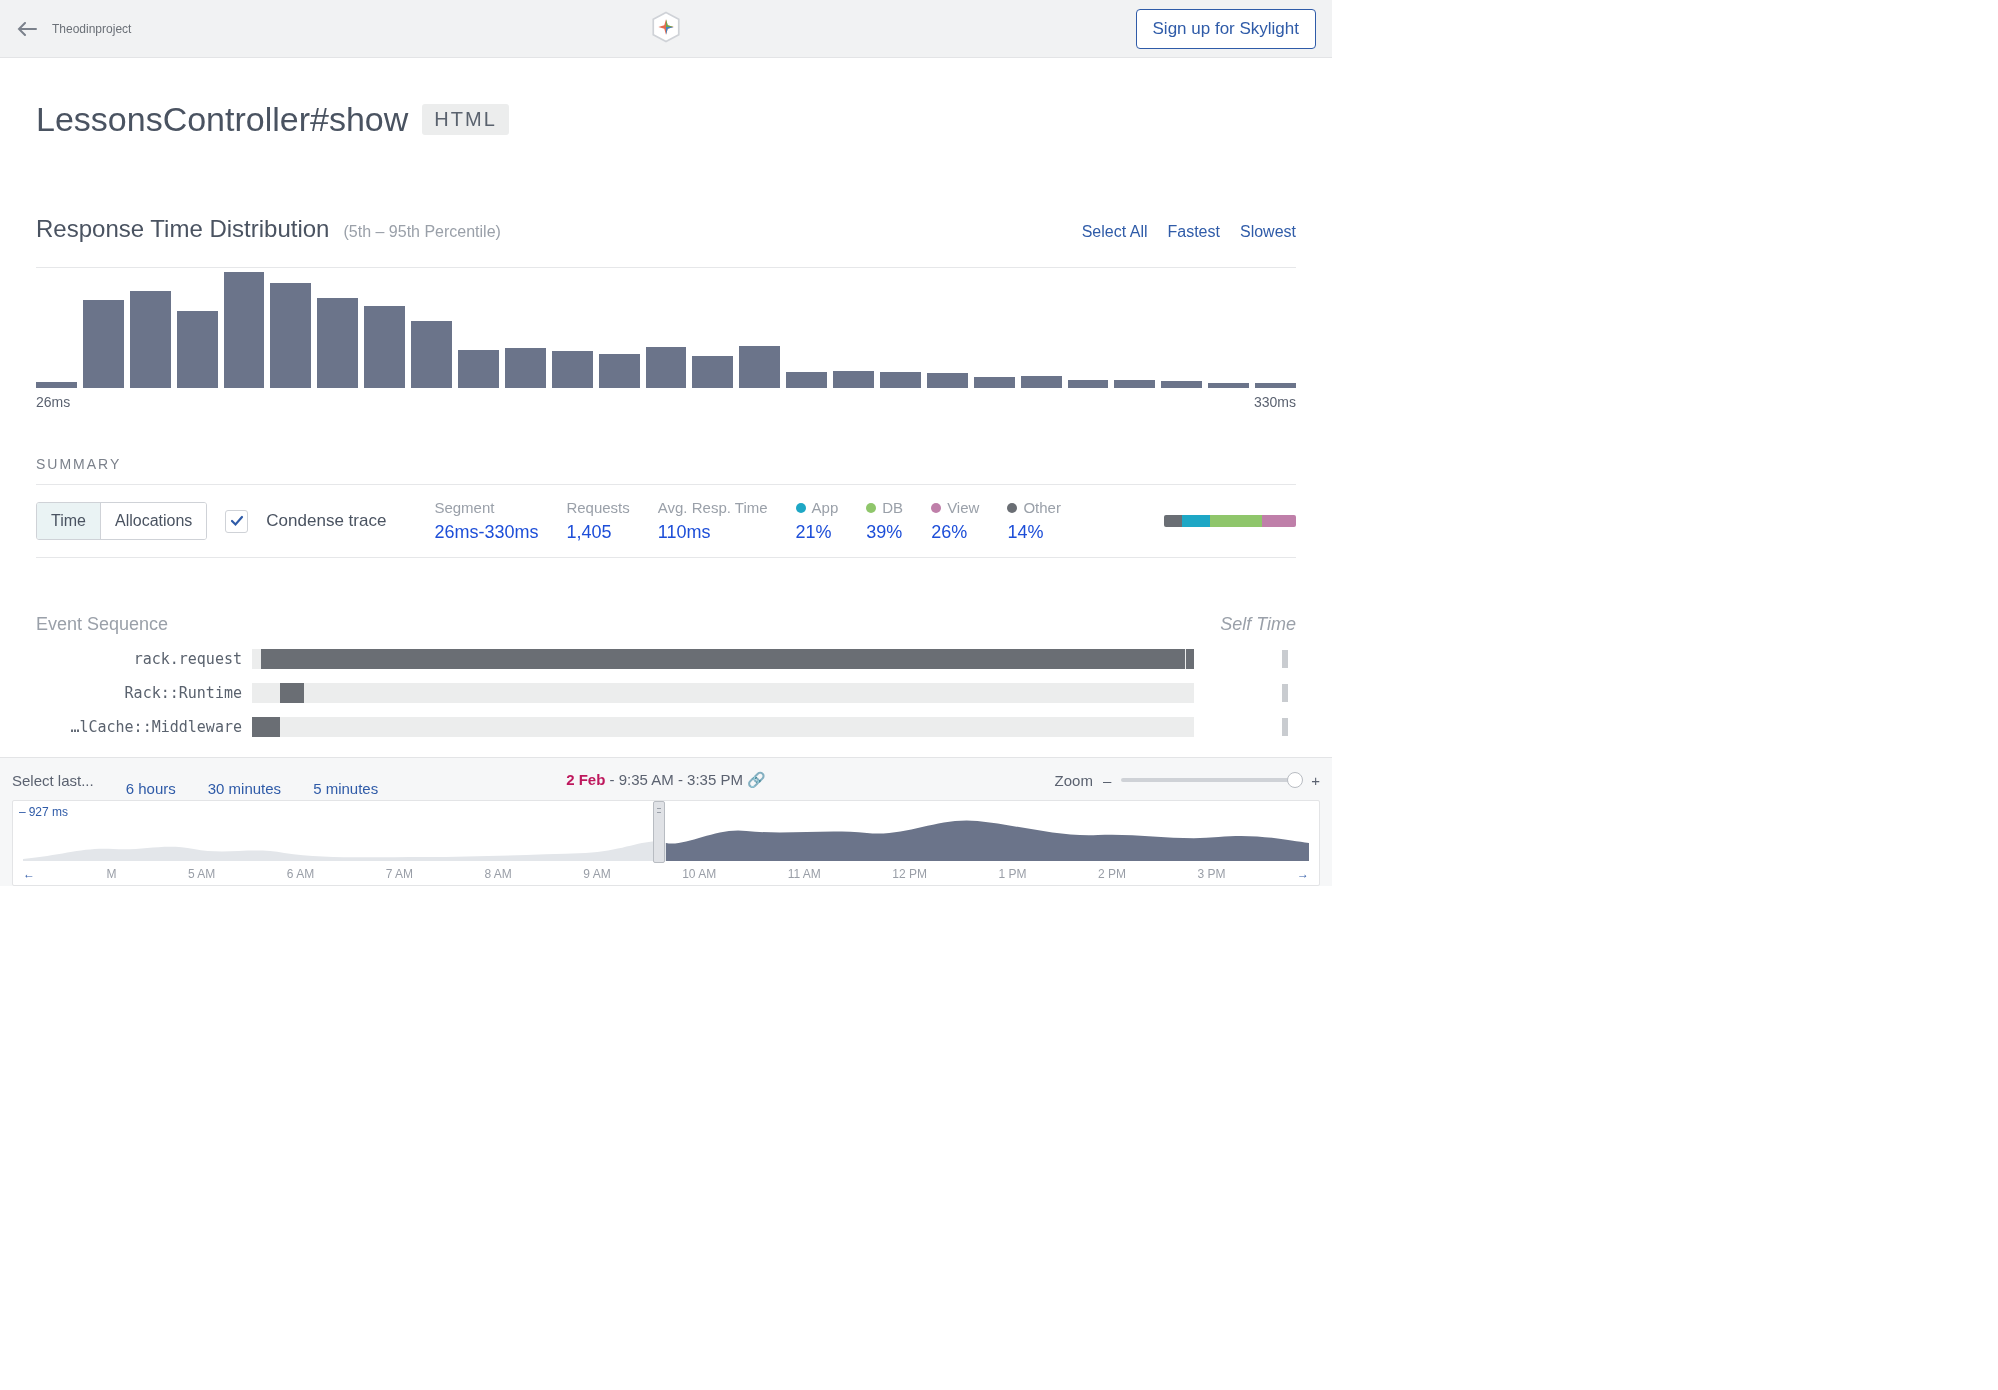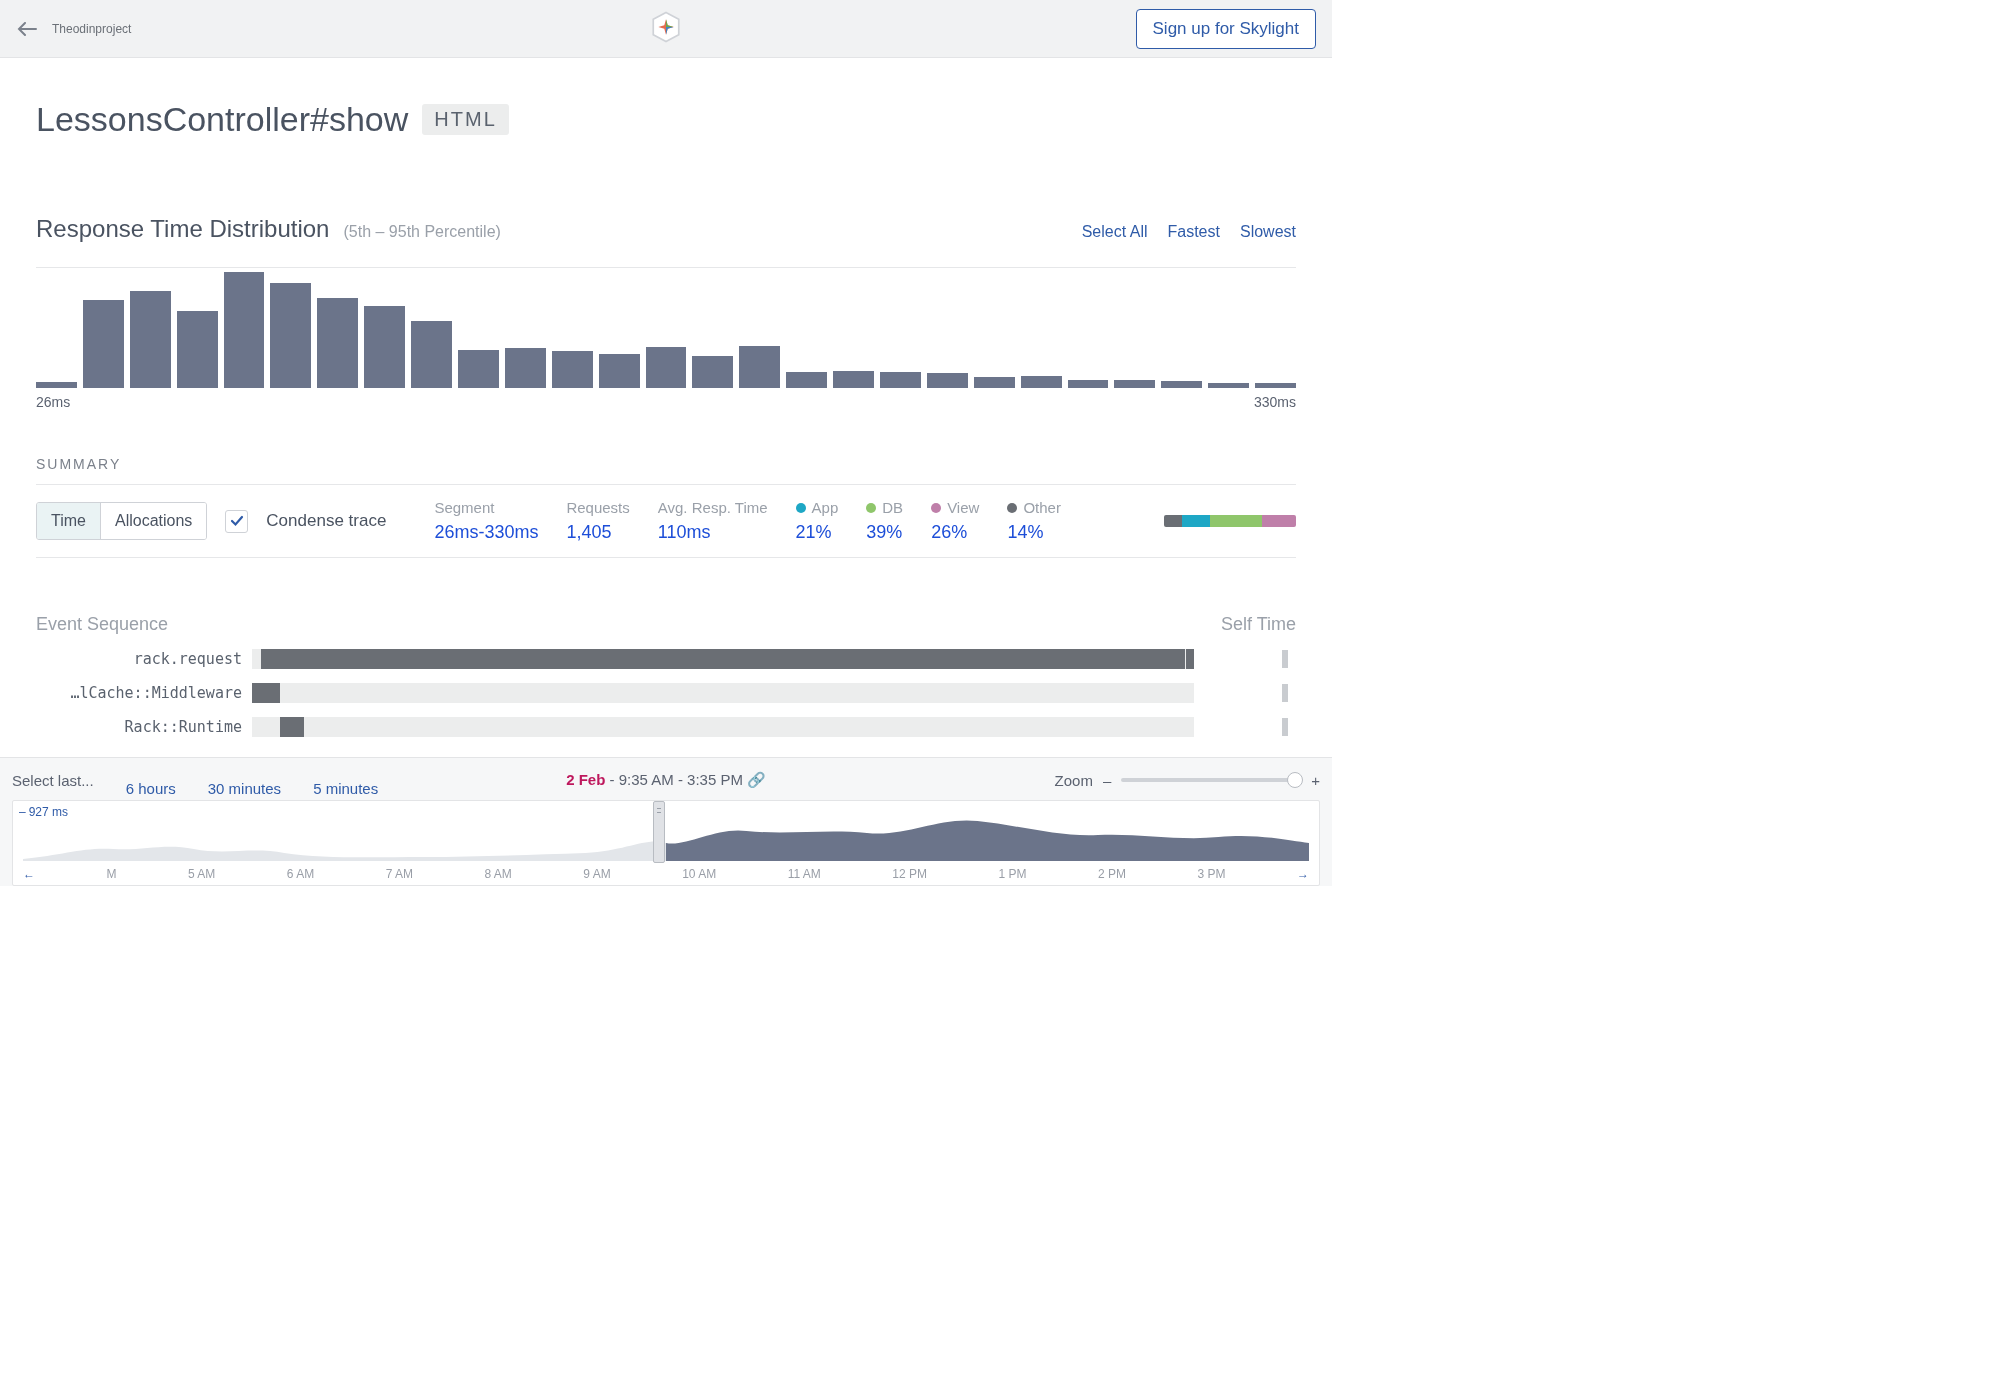--- a/index.html
+++ b/index.html
@@ -39,21 +39,21 @@
   .chklabel { font-size:17px; color:#4a5361; }
   .stats { display:flex; gap:28px; margin-left:30px; }
   .stat { display:flex; flex-direction:column; }
   .stat .h { color:#9aa0a9; font-size:15px; display:flex; align-items:center; gap:6px;}
   .stat .v { color:#1d4ed8; font-size:18px; margin-top:6px;}
   .dot { width:10px;height:10px;border-radius:50%; display:inline-block;}
   .stackbar { width:132px; height:12px; display:flex; border-radius:2px; overflow:hidden; margin-left:auto; align-self:center;}
   .stackbar span { display:block; height:100%;}
   
   .es-head { display:flex; margin-top:56px; color:#9aa0a9; font-size:18px;}
-  .es-head .r { margin-left:auto; }
+  .es-head .r { margin-left:auto;font-style:italic; }
   .trace-row { display:flex; align-items:center; margin-top:14px; gap:10px;}
   .trace-label { width:206px; text-align:right; font-family: ui-monospace,Menlo,monospace; color:#5a626e; font-size:15px; }
   .trace-bar-wrap { flex:1; background:#eceded; height:20px; position:relative; }
   .trace-bar { position:absolute; top:0; bottom:0; background:#6a6e74; }
   .trace-self { width:22px; display:flex; justify-content:center;}
   .trace-self i { display:block; width:6px; height:18px; background:#c9ccd0;}
   
   .bottom { position:relative; margin-top:20px; background:#f6f7f8; border-top:1px solid #e3e4e6; padding:8px 12px 0 12px;}
   .bottom-ctrl { display:flex; align-items:center; font-size:15px; color:#5b6270; gap:32px; height:28px;}
   .bottom-ctrl a { color:#2f5ba8; text-decoration:none; cursor:pointer;margin-top:16px;}
@@ -222,33 +222,33 @@
         <div class="trace-bar-wrap" style="width: 98%;">
           <div class="trace-bar" style="left: 1%; width: 98%;"></div>
           <div class="trace-bar" style="right: 0px; left: auto; width: 0.8%;"></div>
         </div>
         <div style="flex: 0 0 60px;"></div>
         <div class="trace-self">
           <i></i>
         </div>
       </div>
       <div class="trace-row">
+        <div class="trace-label">Rack::Runtime</div>
+        <div class="trace-bar-wrap" style="width: 93%;">
+          <div class="trace-bar" style="left: 3%; width: 2.5%;"></div>
+        </div>
+        <div style="flex: 0 0 60px;"></div>
+        <div class="trace-self">
+          <i></i>
+        </div>
+      </div>
+      <div class="trace-row">
         <div class="trace-label">…lCache::Middleware</div>
         <div class="trace-bar-wrap" style="width: 93%;">
           <div class="trace-bar" style="left: 0%; width: 3%;"></div>
-        </div>
-        <div style="flex: 0 0 60px;"></div>
-        <div class="trace-self">
-          <i></i>
-        </div>
-      </div>
-      <div class="trace-row">
-        <div class="trace-label">Rack::Runtime</div>
-        <div class="trace-bar-wrap" style="width: 93%;">
-          <div class="trace-bar" style="left: 3%; width: 2.5%;"></div>
         </div>
         <div style="flex: 0 0 60px;"></div>
         <div class="trace-self">
           <i></i>
         </div>
       </div>
     </div>
 </div>
 
 <div class="bottom">

